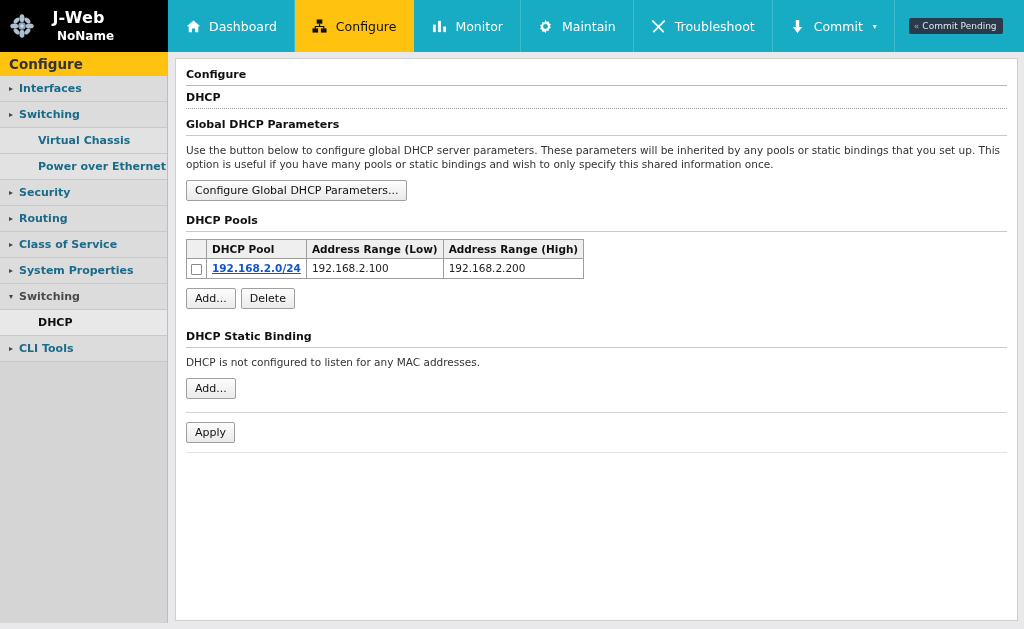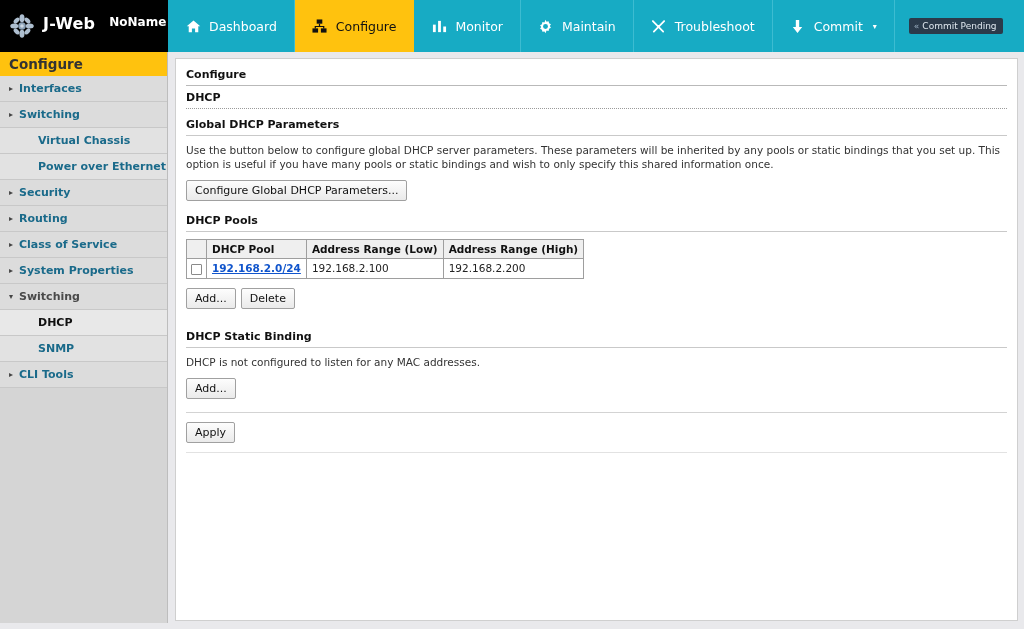--- a/index.html
+++ b/index.html
@@ -17,21 +17,21 @@
   
   .topnav {
     position: absolute; top:0; left:0; width:1024px; height:52px;
     background: #17abc4; display:flex; align-items:stretch;
   }
   .brand {
     width: 168px; height: 52px; background:#000;
     display:flex; align-items:center; padding-left:9px; flex-shrink:0;
   }
   .brand-logo { width:26px; height:26px; flex-shrink:0; margin-right:8px; }
-  .brand-text { display:flex; flex-direction:row; justify-content:center; line-height:1; }
+  .brand-text { display:flex; flex-direction:column; justify-content:center; line-height:1;align-items:center; }
   .brand-title {
     color:#fff; font-size:16px; font-weight:bold; letter-spacing:0.2px;
     margin-bottom:4px;
   }
   .brand-sub { color:#fff; font-size:12px; font-weight:bold; padding-left:14px; }
 
   .navitem {
     display:flex; align-items:center; gap:8px;
     padding: 0 17px; height:52px;
     color:#fff; font-size:12.5px; font-weight:normal;
@@ -271,24 +271,20 @@
           <span class="tri">▸</span>
           <span>System Properties</span>
         </div>
         <div class="side-item expanded">
           <span class="tri">▾</span>
           <span>Switching</span>
         </div>
         <div class="side-item sub current">
           <span class="tri empty"></span>
           <span>DHCP</span>
-        </div>
-        <div class="side-item sub">
-          <span class="tri empty"></span>
-          <span>SNMP</span>
         </div>
         <div class="side-item">
           <span class="tri">▸</span>
           <span>CLI Tools</span>
         </div>
       </div>
   </div>
 
   <div class="content">
 

